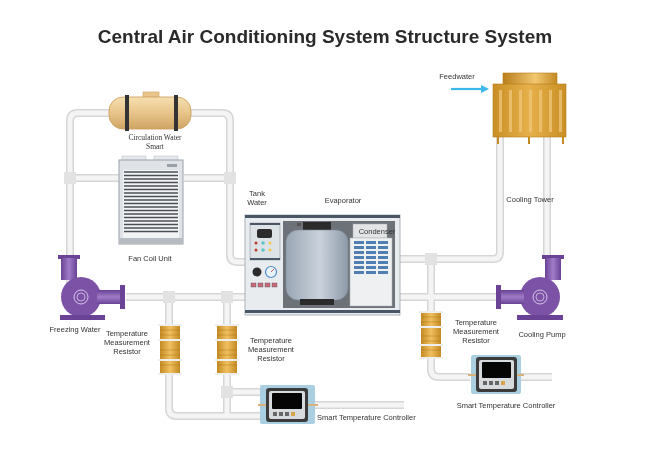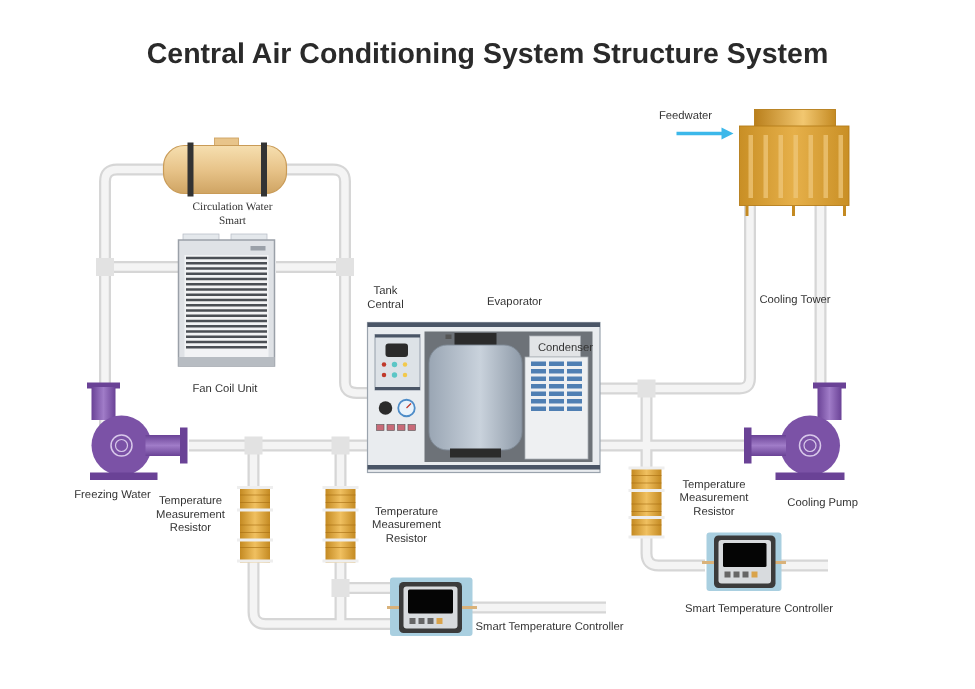--- a/index.html
+++ b/index.html
@@ -317,28 +317,28 @@
 
 <div class="lbl" style="left:110px; top:133px; width:90px;font-family:Liberation Serif, serif;">
   <div>Circulation Water</div>
   <div>Smart</div>
 </div>
 <div class="lbl" style="left:110px; top:254px; width:80px;">Fan Coil Unit</div>
 <div class="lbl" style="left:40px; top:325px; width:70px;">Freezing Water</div>
 
 <div class="lbl" style="left:237px; top:189px; width:40px;">
   <div>Tank</div>
-  <div>Central</div>
+  <div>Water</div>
 </div>
 <div class="lbl" style="left:290px; top:196px; width:50px;margin-left:28px;">Evaporator</div>
 <div class="lbl" style="left:352px; top:195px; width:50px;margin-top:32px;">Condenser</div>
 
 <div class="lbl" style="left:432px; top:72px; width:50px;">Feedwater</div>
 <div class="lbl" style="left:500px; top:153px; width:60px;margin-top:42px;">Cooling Tower</div>
-<div class="lbl" style="left:512px; top:330px; width:60px;text-align:right;">Cooling Pump</div>
+<div class="lbl" style="left:512px; top:330px; width:60px;">Cooling Pump</div>
 
 <div class="lbl" style="left:97px; top:329px; width:60px;">
   <div>Temperature</div>
   <div>Measurement</div>
   <div>Resistor</div>
 </div>
 <div class="lbl" style="left:241px; top:336px; width:60px;">
   <div>Temperature</div>
   <div>Measurement</div>
   <div>Resistor</div>

